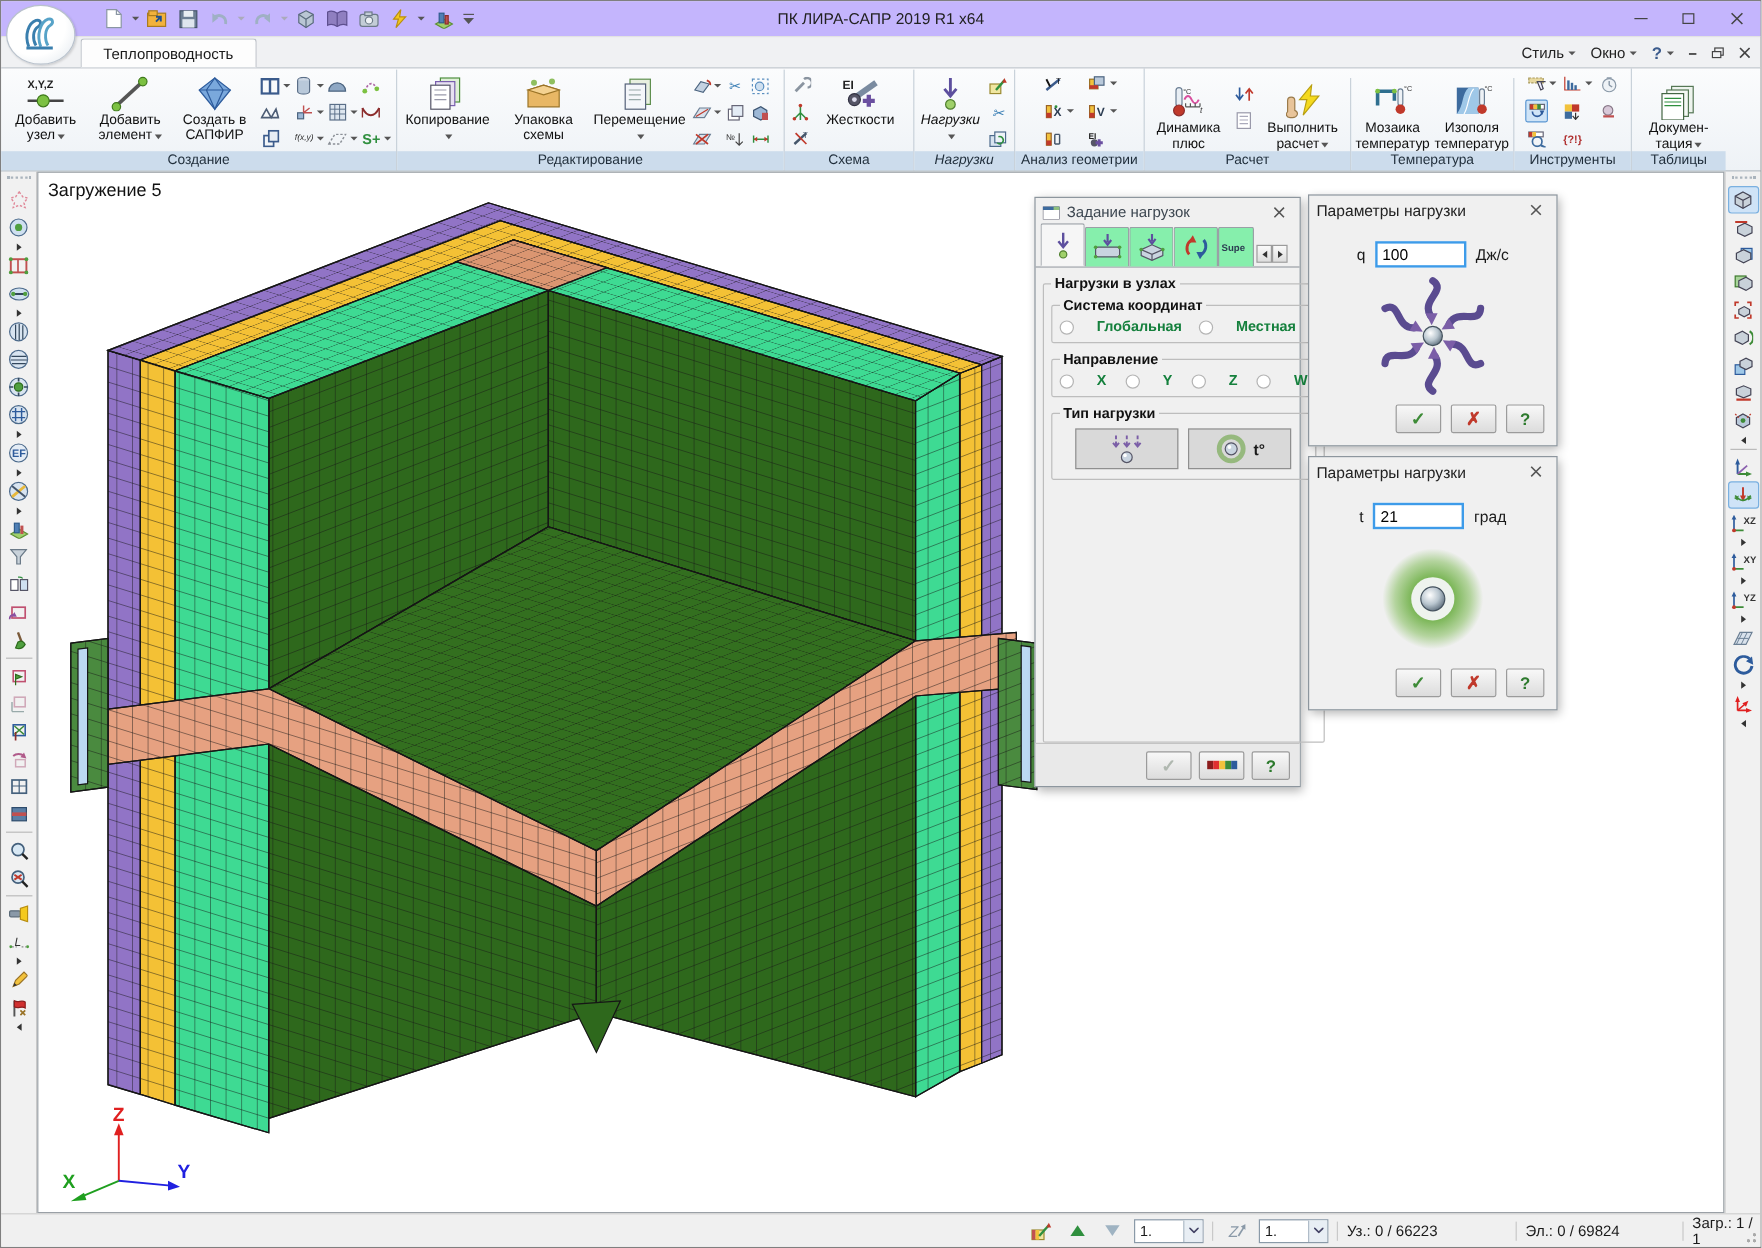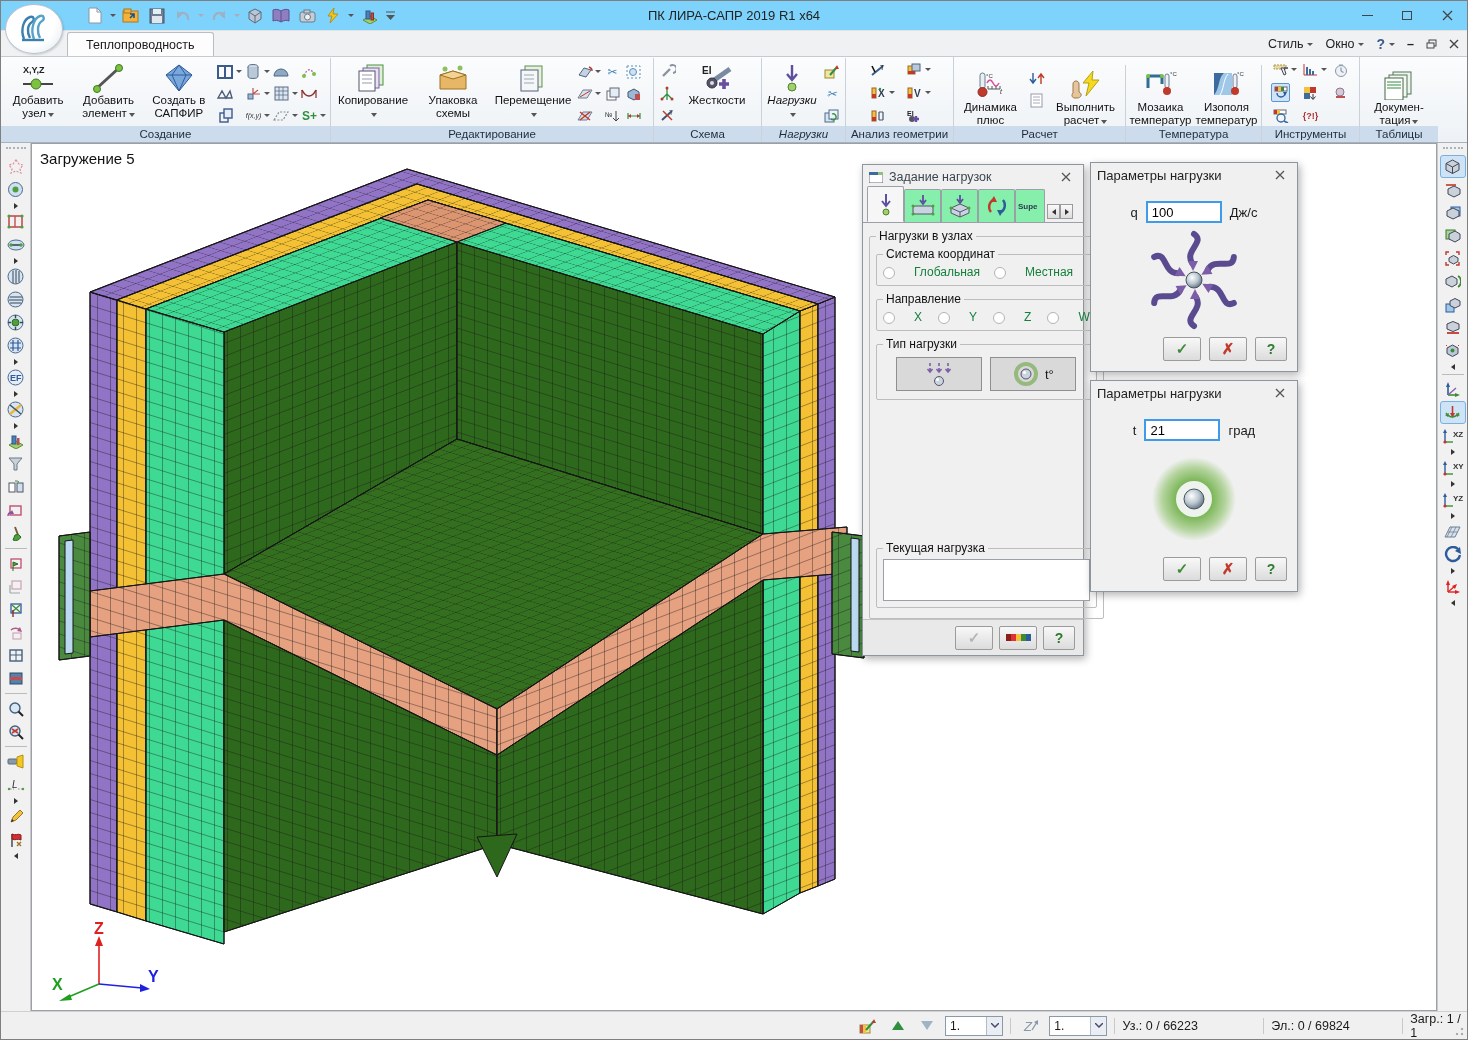--- a/index.html
+++ b/index.html
@@ -1,21 +1,21 @@
 <!DOCTYPE html>
 <html><head>
 <meta charset="utf-8">
 <style>
   * { margin:0; padding:0; box-sizing:border-box; }
   html,body { width:1468px; height:1040px; overflow:hidden; }
   body { font-family:"Liberation Sans", sans-serif; font-size:12px; color:#1a1a1a; background:#e8e8e8; }
   .window { width:1468px; height:1040px; border:1px solid #7f7f7f; background:#f0f0f0; position:relative; display:flex; flex-direction:column; }
 
   
-  .titlebar { height:30px; background:#7dd3fc; display:flex; align-items:center; position:relative; border-bottom:1px solid #e3e3e3;padding-left:13px; }
+  .titlebar { height:30px; background:#c4b5fd; display:flex; align-items:center; position:relative; border-bottom:1px solid #e3e3e3;padding-left:13px; }
   .logo { position:absolute; left:4px; top:3px; width:58px; height:50px; background:radial-gradient(ellipse at 40% 35%, #ffffff 55%, #dfe6ec 100%); border:1px solid #b9c2cc; border-radius:50%; z-index:30; display:flex; align-items:center; justify-content:center; box-shadow:1px 1px 2px rgba(0,0,0,.15); }
   .qat { display:flex; align-items:center; gap:4px; margin-left:70px; }
   .qbtn { width:22px; height:22px; display:flex; align-items:center; justify-content:center; border-radius:3px; }
   .title-text { position:absolute; left:0; right:0; text-align:center; font-size:13px; color:#222; pointer-events:none; }
   .wctrl { margin-left:auto; display:flex; height:100%; }
   .wc { width:40px; height:100%; display:flex; align-items:center; justify-content:center; }
   .wc .bar { width:11px; height:1px; background:#444; }
   .wc .box { width:10px; height:9px; border:1px solid #444; }
   .dd { width:0; height:0; border-left:3px solid transparent; border-right:3px solid transparent; border-top:4px solid #555; display:inline-block; }
   .ddsm { border-left-width:3px; border-right-width:3px; border-top-width:3px; }
@@ -1149,21 +1149,21 @@
           <div style="display:flex; margin-left:2px; margin-bottom:3px;">
             <div class="spin">
                 <span class="tri-l"></span>
               </div>
             <div class="spin">
                 <span class="tri-r"></span>
               </div>
           </div>
         </div>
 
-        <fieldset style="margin-top:6px; flex:1; display:flex; flex-direction:column; gap:6px;">
+        <fieldset style="margin-top:6px; flex:1; display:flex; flex-direction:column; gap:6px;font-weight:bold;">
           <legend>Нагрузки в узлах</legend>
           <fieldset style="margin:0;">
             <legend>Система координат</legend>
             <div style="display:flex; gap:14px;">
               <label class="radio">
                   <span class="rdot"></span>
                   <span>Глобальная</span>
                 </label>
               <label class="radio">
                   <span class="rdot"></span>
@@ -1210,24 +1210,20 @@
                 <svg width="26" height="26">
                     <circle cx="13" cy="13" r="10" fill="none" stroke="#7fae5f" stroke-width="4" opacity="0.75"></circle>
                     <circle cx="13" cy="13" r="5" fill="#c9d4e0" stroke="#556"></circle>
                     <circle cx="11.5" cy="11.5" r="1.6" fill="#fff"></circle>
                   </svg>
                 <span style="font-size:13px;">t°</span>
               </div>
             </div>
           </fieldset>
           <div style="flex:1;"></div>
-          <fieldset style="margin:0 0 4px 0;">
-            <legend>Текущая нагрузка</legend>
-            <div style="background:#fff; border:1px solid #9aa0a6; height:42px; font-size:12px; padding:2px 4px;"></div>
-          </fieldset>
         </fieldset>
         <div class="dlg-foot">
           <div class="fbtn ok dis">
               <span>✓</span>
             </div>
           <div class="colorbar">
             <i style="background:#8c1d1d;"></i>
               <i style="background:#e03030;"></i>
               <i style="background:#f2c23c;"></i>
               <i style="background:#3d8b37;"></i>

